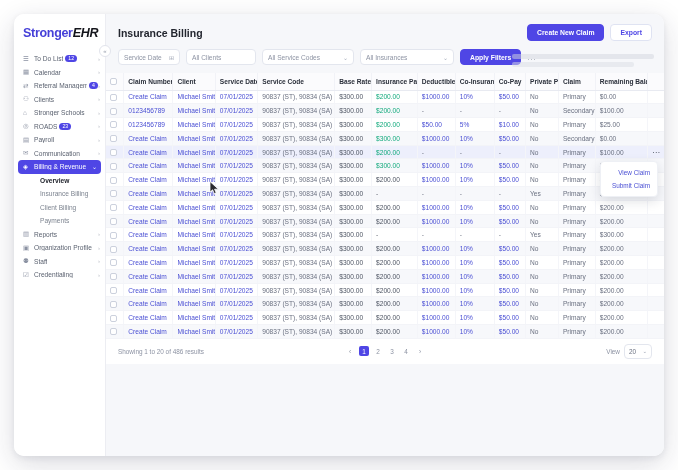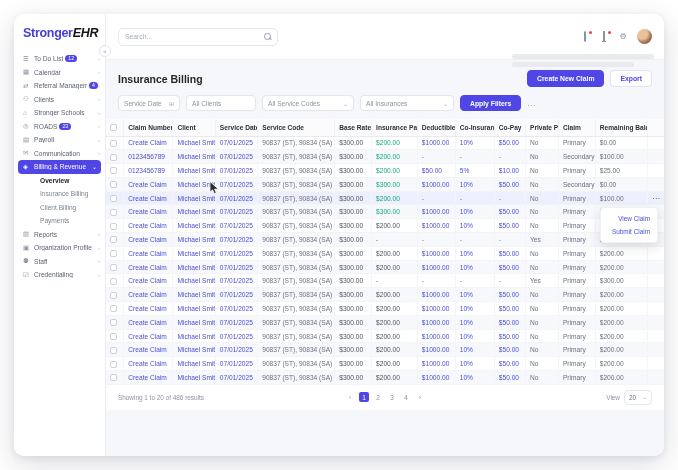--- a/index.html
+++ b/index.html
@@ -172,32 +172,20 @@
         <div class="nav-item">
           <span class="ni-icon">☑</span>
           <span class="ni-label">Credentialing</span>
           <span class="ni-chev">›</span>
         </div>
       </nav>
   </aside>
 
   <div class="main">
 
-    <div class="topbar">
-      <div class="search-box">
-        <input placeholder="Search..." style="">
-        <span class="mag"></span>
-      </div>
-      <div class="top-icons">
-        <span class="t-icon"><span class="chat-glyph"></span><span class="dot"></span></span>
-        <span class="t-icon"><span class="bell-glyph"></span><span class="dot"></span></span>
-        <span class="t-icon">⚙</span>
-        <span class="avatar"></span>
-      </div>
-    </div>
 
     <div class="ghost-tip">
       <div class="gl"></div>
       <div class="gl g2"></div>
     </div>
 
     <div class="page-head">
       <div class="page-title">Insurance Billing</div>
       <div class="head-actions">
         <div class="btn btn-primary">Create New Claim</div>

